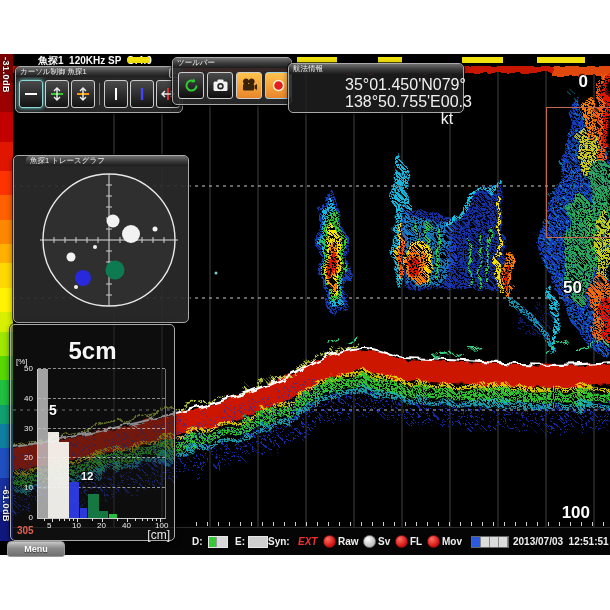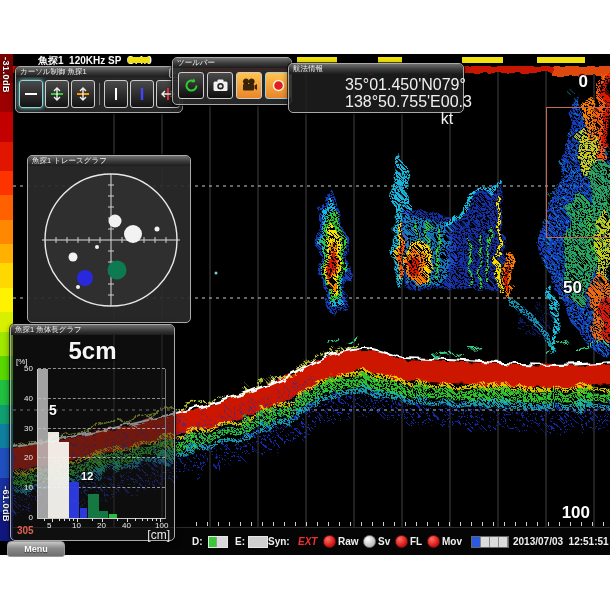--- a/index.html
+++ b/index.html
@@ -327,21 +327,21 @@
         <span>079°</span>
       </div>
       <div class="nav-row">
         <span>138°50.755'E</span>
         <span>00.3 kt</span>
       </div>
     </div>
   </div>
 
 
-  <div class="win" style="left:27px;top:101px;width:162px;height:166px;">
+  <div class="win" style="left:13px;top:101px;width:162px;height:166px;padding-left:12px;">
     <div class="win-h">
       <span>魚探1 トレースグラフ</span>
     </div>
     <svg id="scope" width="160" height="152" viewBox="0 0 160 152" style="display:block;">
       <circle cx="83" cy="74" r="66" fill="#2f2f2f" stroke="#e8e8e8" stroke-width="1.4"></circle>
       <g stroke="#dcdcdc" stroke-width="1">
         <line x1="14" y1="74" x2="152" y2="74"></line>
         <line x1="83" y1="8" x2="83" y2="140"></line>
       </g>
       <g id="scope-ticks" stroke="#cfcfcf" stroke-width="1">
@@ -373,23 +373,20 @@
           <circle cx="69" cy="81" r="2" fill="#f2f2f2"></circle>
           <circle cx="45" cy="91" r="4.5" fill="#f2f2f2"></circle>
           <circle cx="57" cy="112" r="8" fill="#2828dc"></circle>
           <circle cx="89" cy="104" r="9.5" fill="#0d7a52"></circle>
           <circle cx="50" cy="121" r="2" fill="#f2f2f2"></circle>
         </g>
     </svg>
   </div>
 
   <div class="win hist" style="left:10px;top:270px;width:163px;height:215px;">
-    <div class="win-h">
-      <span>魚探1 魚体長グラフ</span>
-    </div>
     <div class="hist-title">5cm</div>
     <span class="pct-label">[%]</span>
     <div class="hist-plot" id="hist-plot">
         <div class="hgrid" style="bottom: 29.8px;"></div>
         <div class="hgrid" style="bottom: 59.6px;"></div>
         <div class="hgrid" style="bottom: 89.4px;"></div>
         <div class="hgrid" style="bottom: 119.2px;"></div>
         <div class="hgrid" style="bottom: 149px;"></div>
         <div class="hbar" style="left: 0.11275px; width: 9.60389px; height: 149px; background: rgba(200, 200, 200, 0.8);"></div>
         <div class="hbar" style="left: 10.2166px; width: 10.4657px; height: 86.42px; background: rgba(248, 246, 240, 0.95);"></div>

